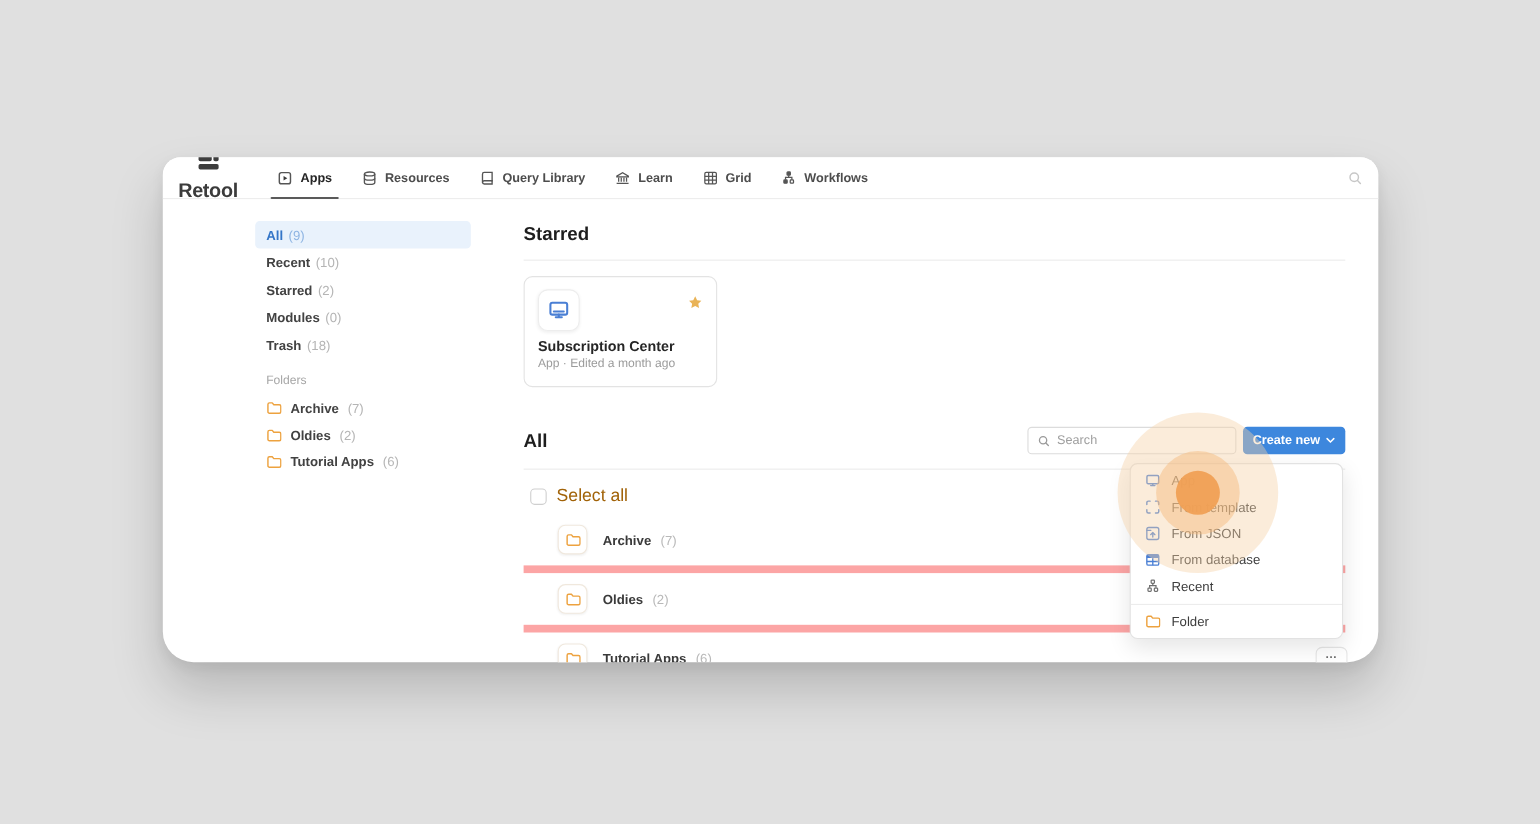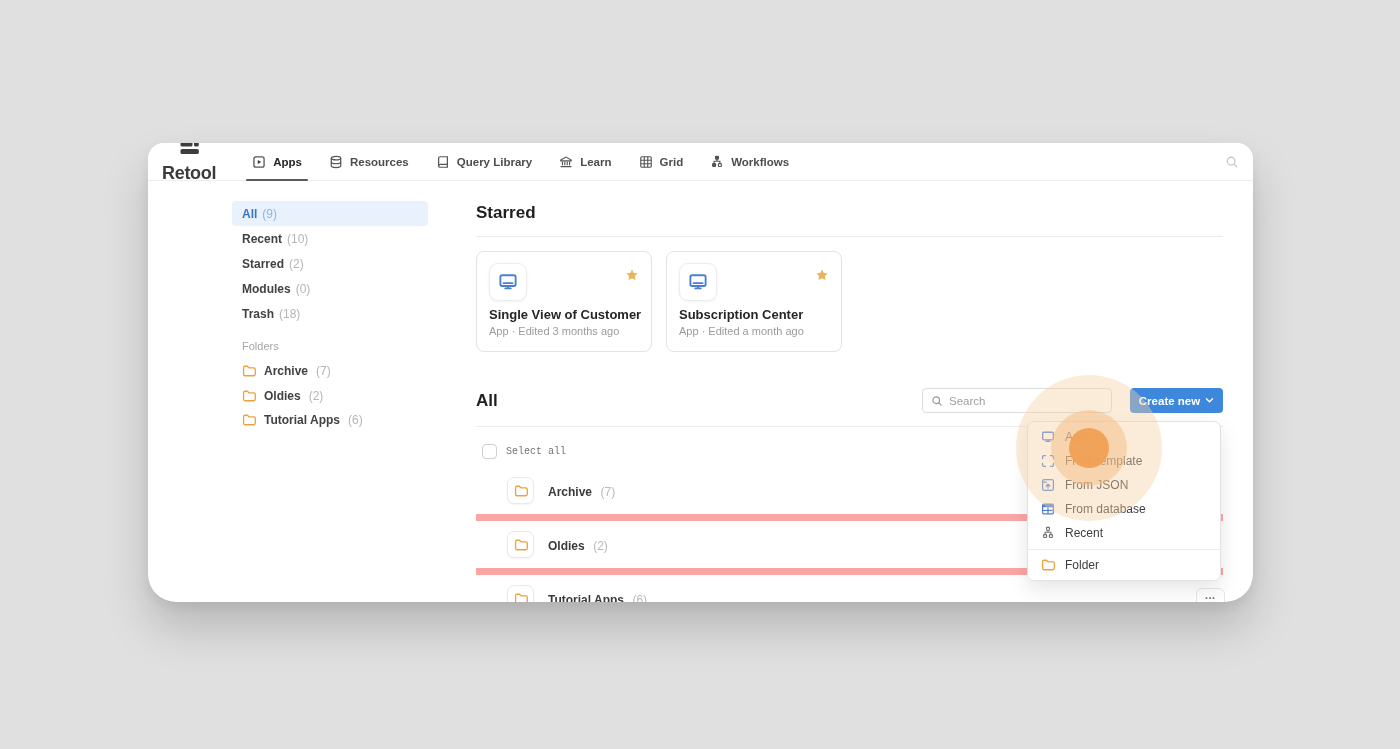--- a/index.html
+++ b/index.html
@@ -68,39 +68,39 @@
     box-shadow:0 1px 3px rgba(0,0,0,0.06);
     display:flex; align-items:center; justify-content:center;
   }
   .card-star { position:absolute; right:12px; top:16px; cursor:pointer; }
   .card-title { position:absolute; left:12px; top:55px; font-size:13px; font-weight:700; color:#262626; }
   .card-meta { position:absolute; left:12px; top:73px; font-size:11px; color:#9b9b9b; }
   .all-header { display:flex; align-items:center; margin-top:36px; height:25px; }
   .all-header .spacer { flex:1; }
   .search-box {
     width:190px; height:25px; border:1px solid #dcdcdc; border-radius:4px;
-    display:flex; align-items:center; gap:6px; padding:0 8px; margin-right:18px; background:#fff;
+    display:flex; align-items:center; gap:6px; padding:0 8px; margin-right:6px; background:#fff;
   }
   .search-box input {
     border:none; outline:none; width:100%; font-size:11.5px; color:#555; background:transparent;
     font-family:"Liberation Sans", sans-serif;
   }
   .search-box input::placeholder { color:#9e9e9e; }
   .create-btn {
     width:93px; height:25px; background:#3d87dd; border:none; border-radius:4px;
     color:#fff; font-size:11.5px; font-weight:700; cursor:pointer;
     display:flex; align-items:center; justify-content:center; gap:5px;
     font-family:"Liberation Sans", sans-serif;
   }
   .select-all { margin-top:14px; height:20px; display:flex; align-items:center; gap:9px; padding-left:6px; }
   .checkbox {
     width:15px; height:15px; border:1.5px solid #cfcfcf; border-radius:4px;
     background:#fff; cursor:pointer;
   }
-  .select-all-label { font-size:10px; color:#737373;font-family:Liberation Mono, monospace; }
+  .select-all-label { font-size:16px; color:#a16207; }
   .rows { margin-top:6px; }
   .row {
     height:54px; display:flex; align-items:center; gap:14px; padding-left:31px;
     border-bottom:7px solid #fca5a5; cursor:pointer;
   }
   .row-iconbox {
     width:27px; height:27px; border:1px solid #f0e8dd; border-radius:7px; background:#fff;
     box-shadow:0 1px 2px rgba(0,0,0,0.05);
     display:flex; align-items:center; justify-content:center;
   }
@@ -275,52 +275,35 @@
       <span class="count">(6)</span>
     </div>
   </div>
 
   <div class="main">
 
     <div class="section-title starred-title">Starred</div>
     <hr class="rule">
 
     <div class="cards">
+
       <div class="card">
         <div class="card-iconbox">
           <svg width="20" height="20" viewBox="0 0 16 16" fill="none" stroke="#4a7fd4" stroke-width="1.5" stroke-linecap="round">
             <rect x="1.9" y="2.6" width="12.2" height="8.6" rx="1.4"></rect>
             <line x1="4.4" y1="8.9" x2="11.6" y2="8.9"></line>
             <line x1="8" y1="11.2" x2="8" y2="12.8"></line>
             <line x1="5.8" y1="13.1" x2="10.2" y2="13.1"></line>
           </svg>
         </div>
         <span class="card-star">
           <svg width="14" height="14" viewBox="0 0 16 16">
             <path d="M8 1.6l2 4 4.4.6-3.2 3.1.8 4.4L8 11.6l-4 2.1.8-4.4L1.6 6.2 6 5.6z" fill="#e9b357"></path>
           </svg>
         </span>
-        <div class="card-title">Single View of Customer</div>
-        <div class="card-meta">App  ·  Edited 3 months ago</div>
-      </div>
-
-      <div class="card">
-        <div class="card-iconbox">
-          <svg width="20" height="20" viewBox="0 0 16 16" fill="none" stroke="#4a7fd4" stroke-width="1.5" stroke-linecap="round">
-            <rect x="1.9" y="2.6" width="12.2" height="8.6" rx="1.4"></rect>
-            <line x1="4.4" y1="8.9" x2="11.6" y2="8.9"></line>
-            <line x1="8" y1="11.2" x2="8" y2="12.8"></line>
-            <line x1="5.8" y1="13.1" x2="10.2" y2="13.1"></line>
-          </svg>
-        </div>
-        <span class="card-star">
-          <svg width="14" height="14" viewBox="0 0 16 16">
-            <path d="M8 1.6l2 4 4.4.6-3.2 3.1.8 4.4L8 11.6l-4 2.1.8-4.4L1.6 6.2 6 5.6z" fill="#e9b357"></path>
-          </svg>
-        </span>
         <div class="card-title">Subscription Center</div>
         <div class="card-meta">App  ·  Edited a month ago</div>
       </div>
     </div>
 
     <div class="all-header">
       <div class="section-title">All</div>
       <div class="spacer"></div>
       <div class="search-box">
         <span>

